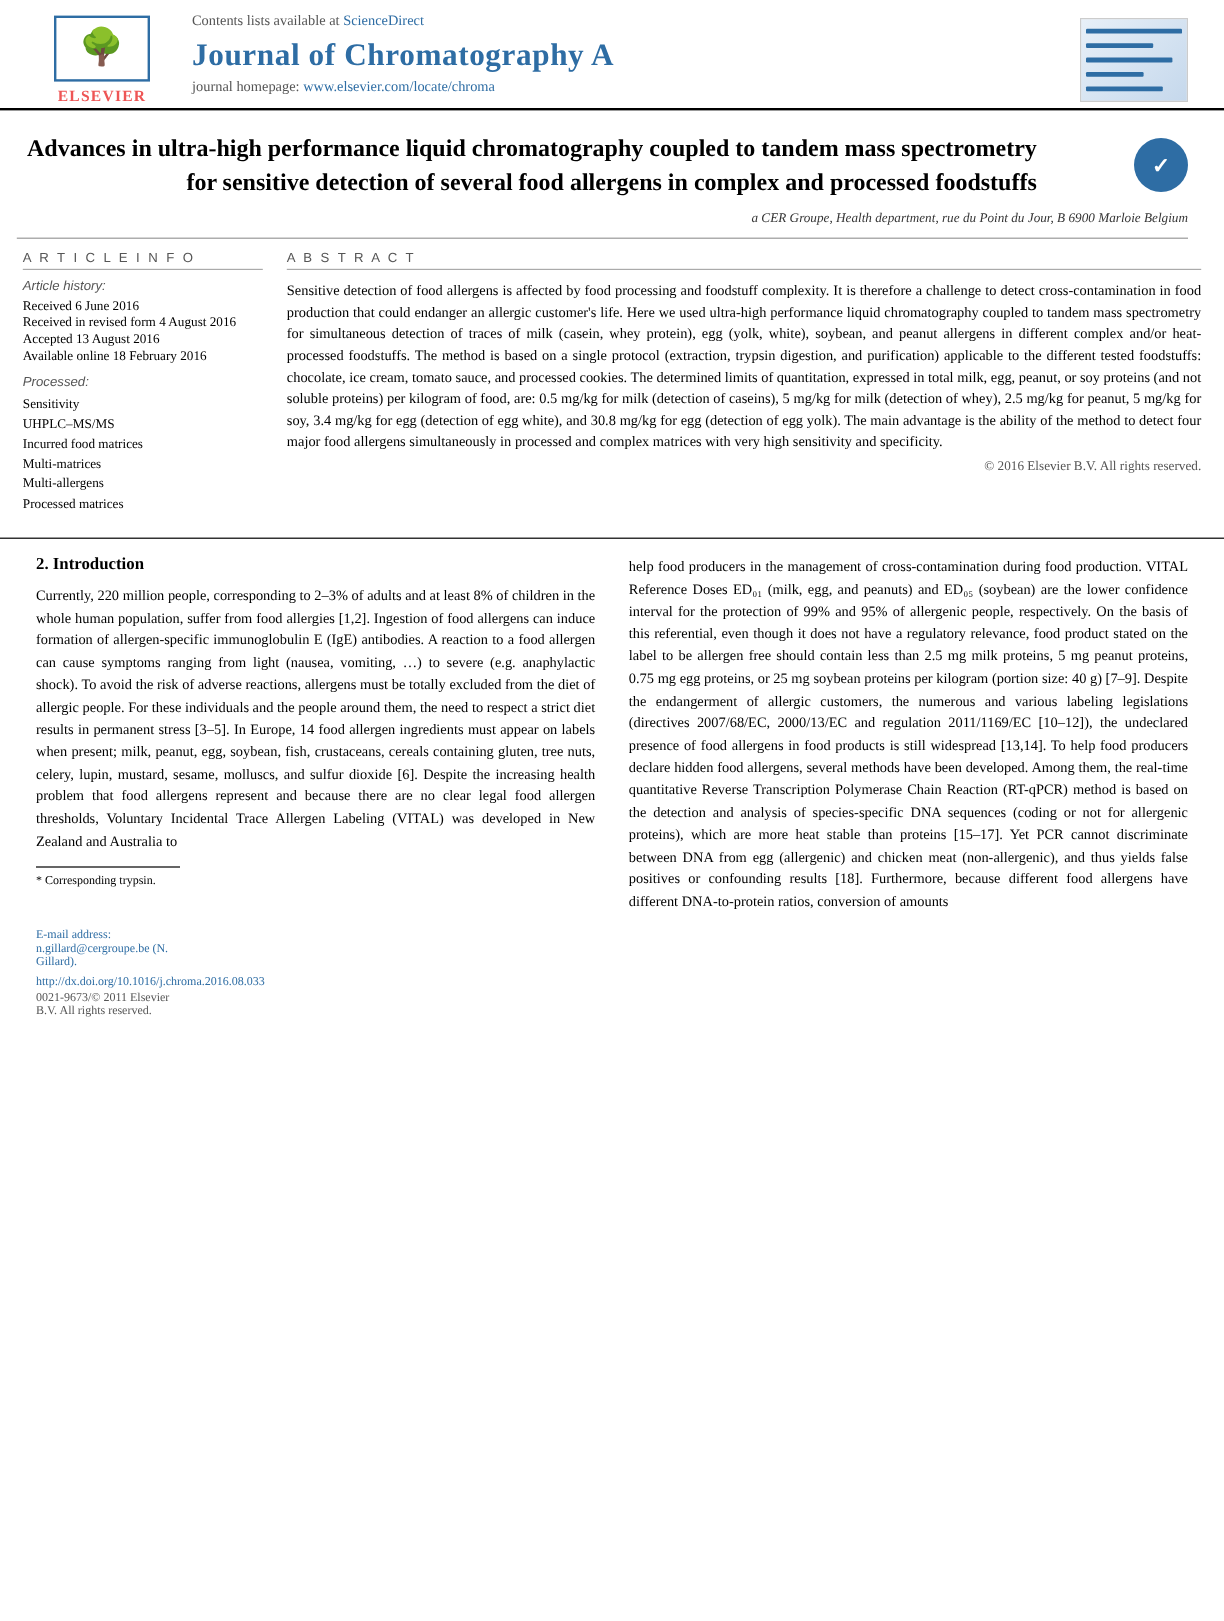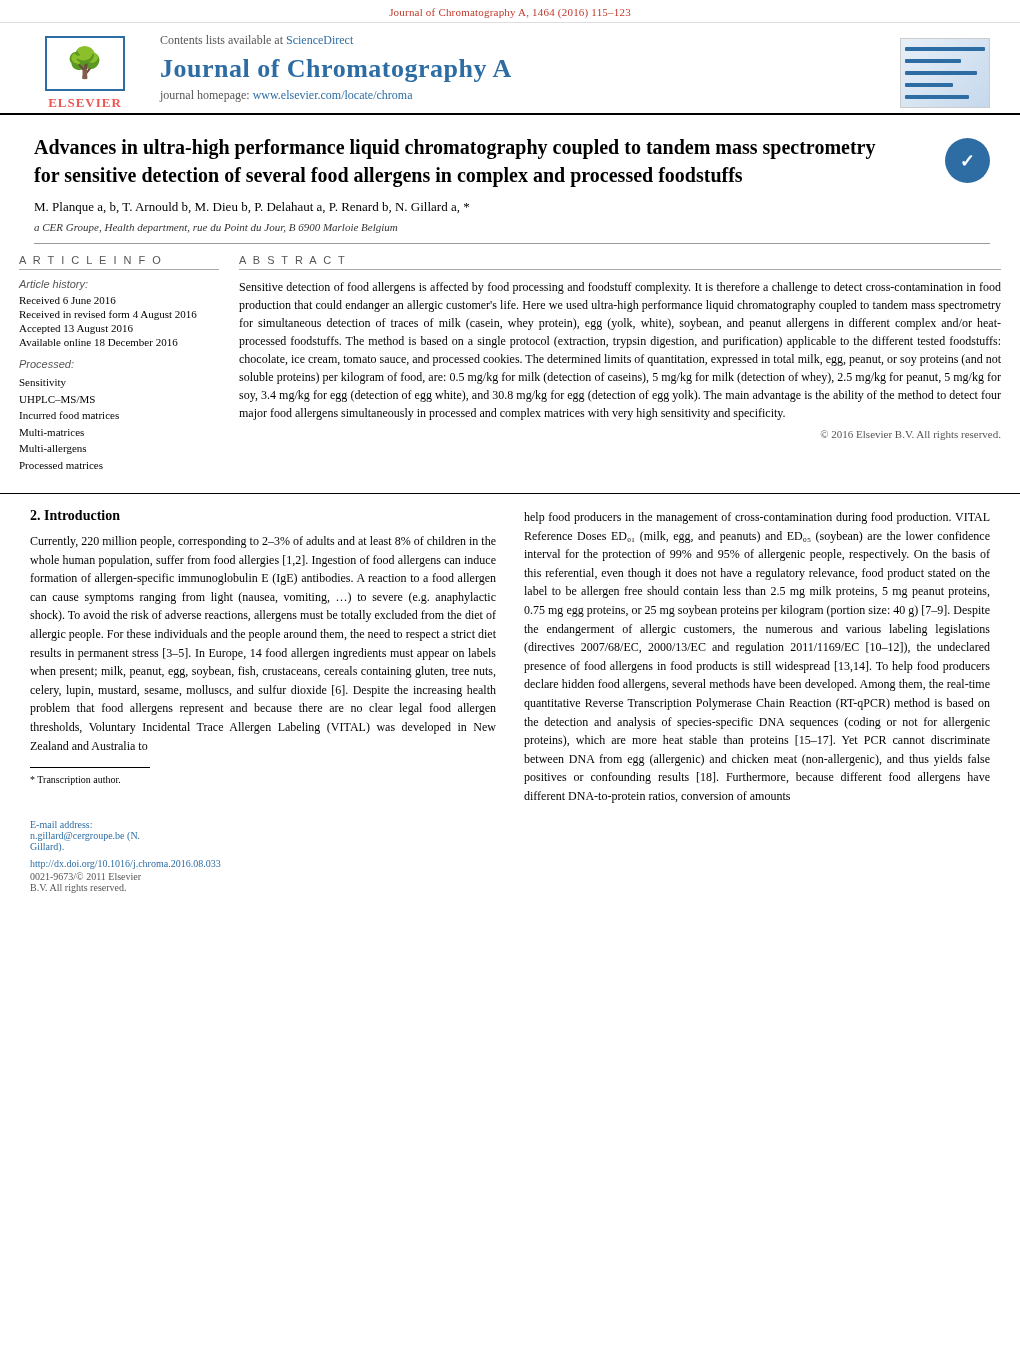--- a/index.html
+++ b/index.html
@@ -106,21 +106,22 @@
       background: #2e6da4;
       border-radius: 1px;
     }
     .thumb-line:nth-child(2) { width: 70%; }
     .thumb-line:nth-child(3) { width: 90%; }
     .thumb-line:nth-child(4) { width: 60%; }
     .thumb-line:nth-child(5) { width: 80%; }
     .thumb-line:nth-child(6) { width: 50%; }
     
     .article-section {
-      padding: 18px 30px 0 34px;
+      padding: 18px 30px 0 14px;
+      text-align: right;
     }
     .article-title-row {
       display: flex;
       align-items: flex-start;
       justify-content: space-between;
       margin-bottom: 10px;
     }
     .article-title {
       font-size: 20px;
       font-weight: bold;
@@ -270,23 +271,20 @@
       font-size: 10px;
       color: #555;
       margin-top: 2px;
     }
   </style>
 </head>
 <body>
 
 <div class="page">
 
-  <div class="top-bar">
-    <span>Journal of Chromatography A, 1464 (2016) 115–123</span>
-  </div>
 
   <div class="journal-header">
 
     <div class="elsevier-logo">
       <div class="logo-box">
         <div class="logo-tree">🌳</div>
       </div>
       <span class="elsevier-text">ELSEVIER</span>
     </div>
 
@@ -312,40 +310,37 @@
   </div>
 
   <div class="article-section">
     <div class="article-title-row">
       <div class="article-title">Advances in ultra-high performance liquid chromatography coupled to tandem mass spectrometry for sensitive detection of several food allergens in complex and processed foodstuffs</div>
       <div class="crossmark-badge">
         <span class="crossmark-inner">✓</span>
       </div>
     </div>
 
-    <div class="authors-line">
-      <span>M. Planque a, b, T. Arnould b, M. Dieu b, P. Delahaut a, P. Renard b, N. Gillard a, *</span>
-    </div>
 
     <div class="affiliation-line">a CER Groupe, Health department, rue du Point du Jour, B 6900 Marloie Belgium</div>
 
     <hr class="divider-line">
   </div>
 
   <div class="two-col">
 
     <div class="left-col">
       <div class="section-heading">A R T I C L E   I N F O</div>
 
       <div class="article-info-group">
         <div class="article-info-label">Article history:</div>
         <div class="article-info-row">Received 6 June 2016</div>
         <div class="article-info-row">Received in revised form 4 August 2016</div>
         <div class="article-info-row">Accepted 13 August 2016</div>
-        <div class="article-info-row">Available online 18 December 2016</div>
+        <div class="article-info-row">Available online 18 February 2016</div>
       </div>
 
       <div class="article-info-group">
         <div class="article-info-label">Processed:</div>
         <div class="keywords-list">
           <div>Sensitivity</div>
           <div>UHPLC–MS/MS</div>
           <div>Incurred food matrices</div>
           <div>Multi-matrices</div>
           <div>Multi-allergens</div>
@@ -364,21 +359,21 @@
   <div class="body-section">
     <div class="two-col-body">
 
       <div class="body-col">
         <div class="section-title">2.  Introduction</div>
         <div class="body-text">
           <p>Currently, 220 million people, corresponding to 2–3% of adults and at least 8% of children in the whole human population, suffer from food allergies [1,2]. Ingestion of food allergens can induce formation of allergen-specific immunoglobulin E (IgE) antibodies. A reaction to a food allergen can cause symptoms ranging from light (nausea, vomiting, …) to severe (e.g. anaphylactic shock). To avoid the risk of adverse reactions, allergens must be totally excluded from the diet of allergic people. For these individuals and the people around them, the need to respect a strict diet results in permanent stress [3–5]. In Europe, 14 food allergen ingredients must appear on labels when present; milk, peanut, egg, soybean, fish, crustaceans, cereals containing gluten, tree nuts, celery, lupin, mustard, sesame, molluscs, and sulfur dioxide [6]. Despite the increasing health problem that food allergens represent and because there are no clear legal food allergen thresholds, Voluntary Incidental Trace Allergen Labeling (VITAL) was developed in New Zealand and Australia to</p>
         </div>
 
         <div class="footnote-section">
-          <div class="footnote-text">* Transcription author.</div>
+          <div class="footnote-text">* Corresponding trypsin.</div>
           <div class="footnote-email">E-mail address: n.gillard@cergroupe.be (N. Gillard).</div>
           <div class="doi-line">http://dx.doi.org/10.1016/j.chroma.2016.08.033</div>
           <div class="issn-line">0021-9673/© 2011 Elsevier B.V. All rights reserved.</div>
         </div>
       </div>
 
       <div class="body-col">
         <div class="body-text">
           <p>help food producers in the management of cross-contamination during food production. VITAL Reference Doses ED₀₁ (milk, egg, and peanuts) and ED₀₅ (soybean) are the lower confidence interval for the protection of 99% and 95% of allergenic people, respectively. On the basis of this referential, even though it does not have a regulatory relevance, food product stated on the label to be allergen free should contain less than 2.5 mg milk proteins, 5 mg peanut proteins, 0.75 mg egg proteins, or 25 mg soybean proteins per kilogram (portion size: 40 g) [7–9]. Despite the endangerment of allergic customers, the numerous and various labeling legislations (directives 2007/68/EC, 2000/13/EC and regulation 2011/1169/EC [10–12]), the undeclared presence of food allergens in food products is still widespread [13,14]. To help food producers declare hidden food allergens, several methods have been developed. Among them, the real-time quantitative Reverse Transcription Polymerase Chain Reaction (RT-qPCR) method is based on the detection and analysis of species-specific DNA sequences (coding or not for allergenic proteins), which are more heat stable than proteins [15–17]. Yet PCR cannot discriminate between DNA from egg (allergenic) and chicken meat (non-allergenic), and thus yields false positives or confounding results [18]. Furthermore, because different food allergens have different DNA-to-protein ratios, conversion of amounts</p>
         </div>

